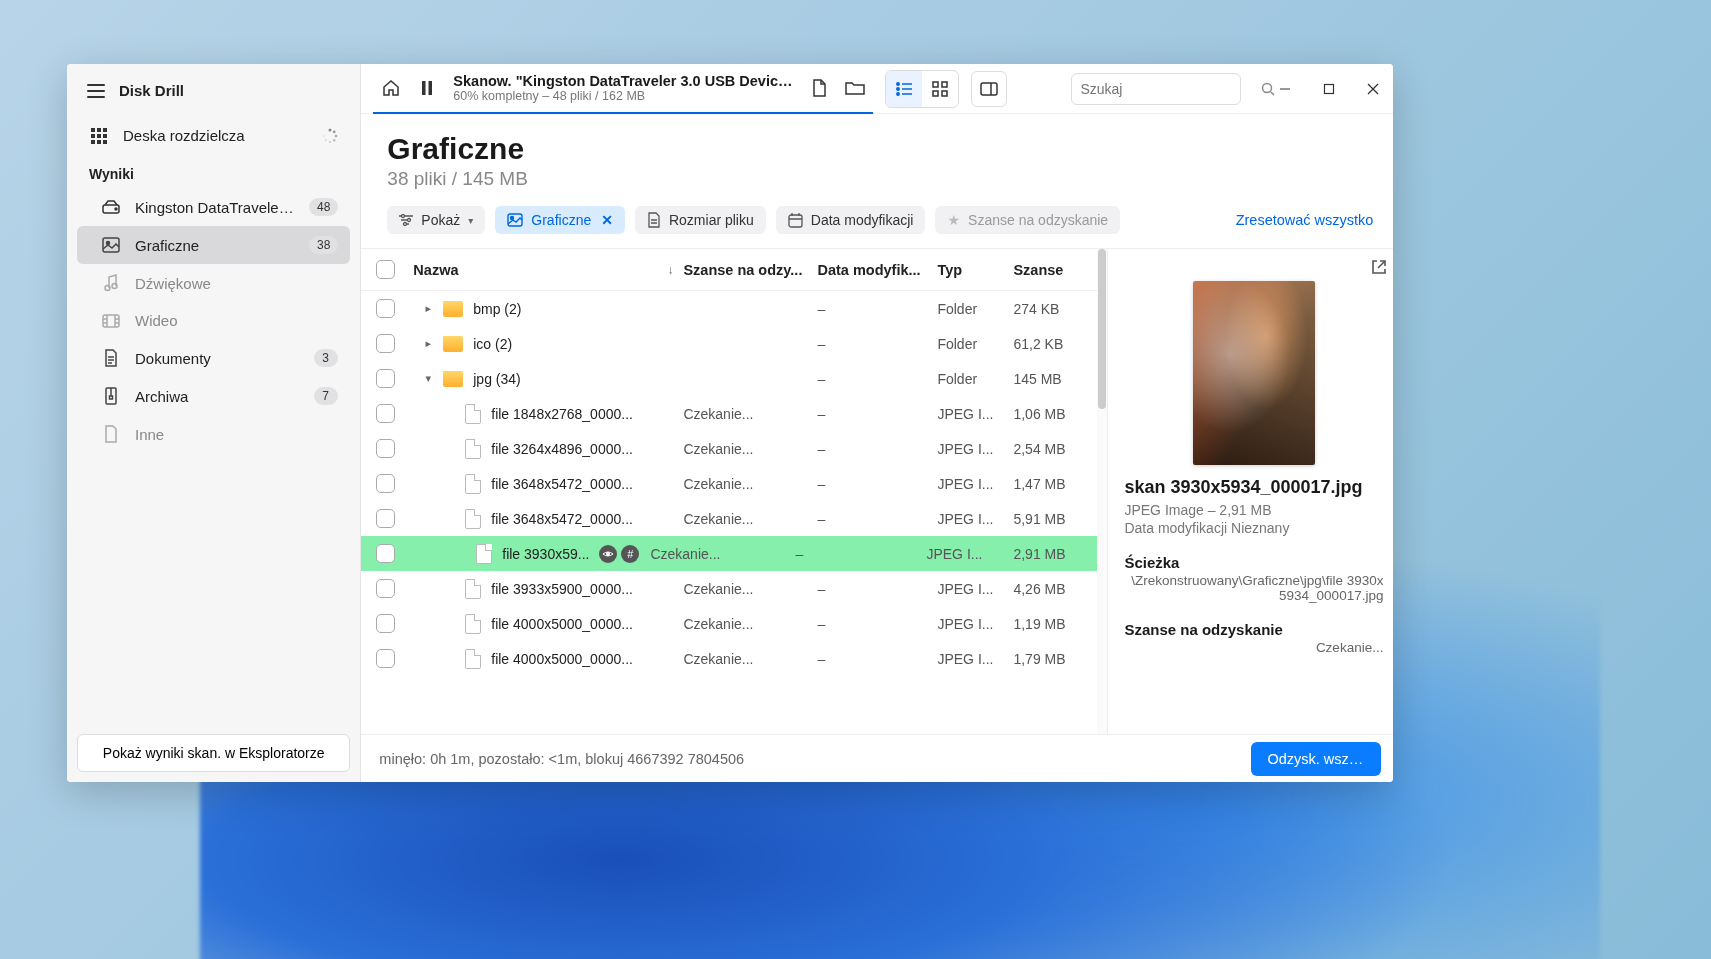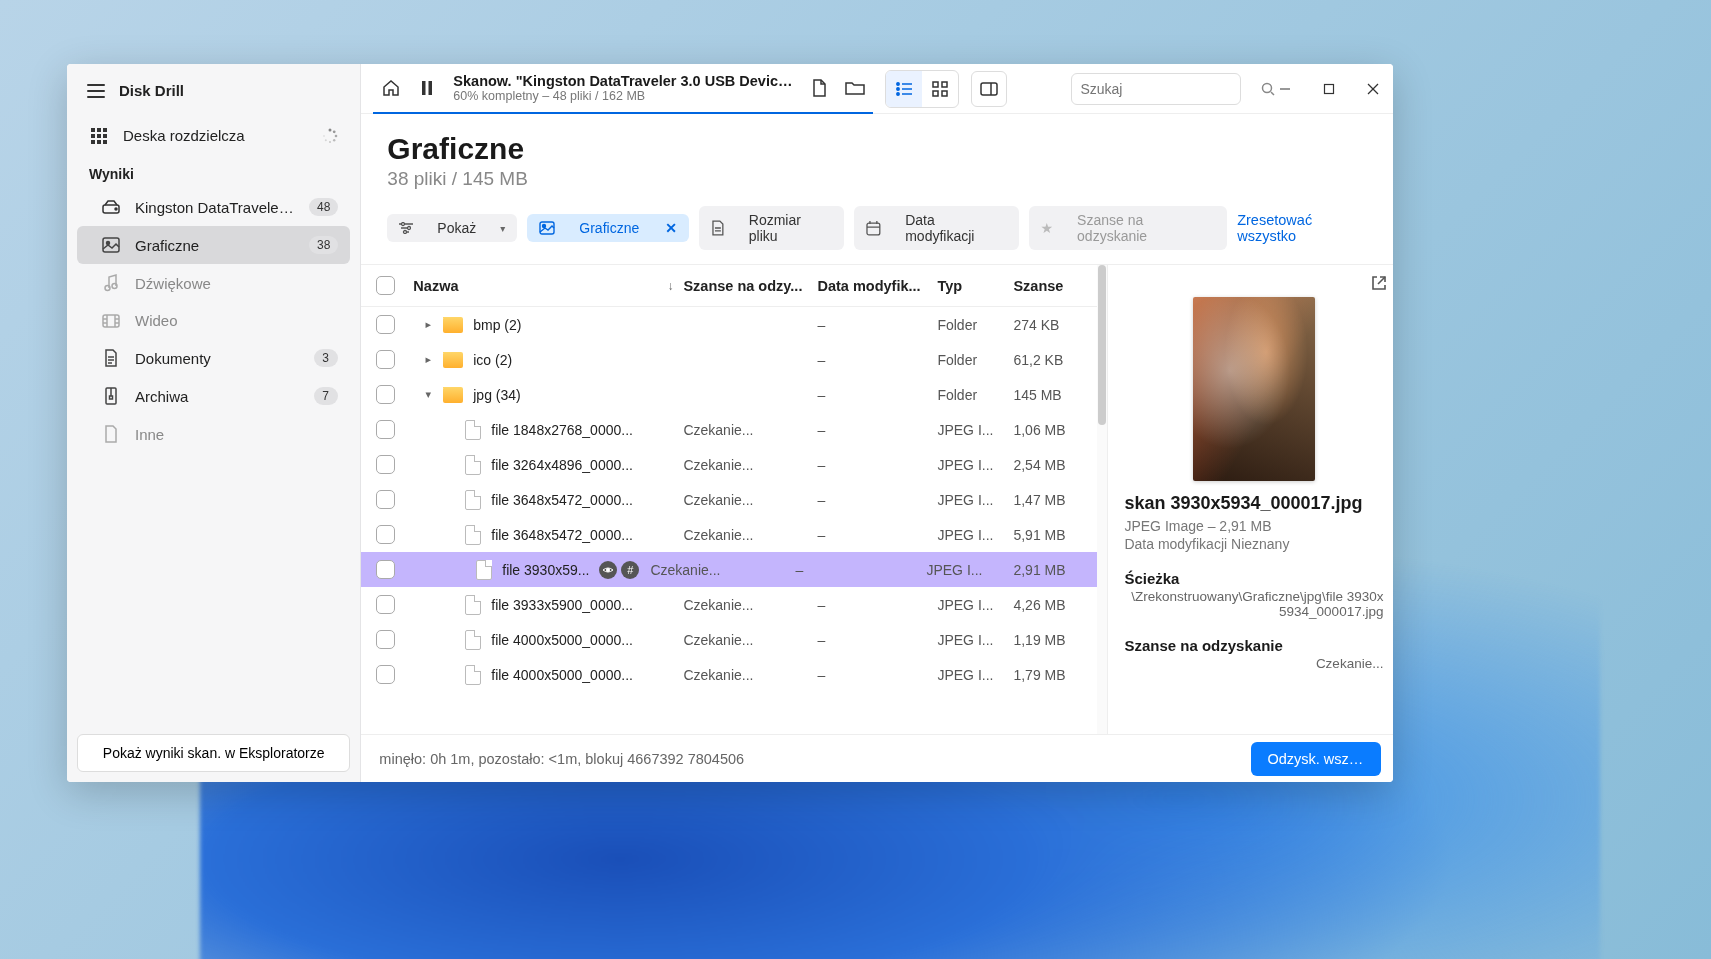--- a/index.html
+++ b/index.html
@@ -50,40 +50,40 @@
   .search-box input { border: none; outline: none; flex: 1; font-size: 14px; color: #333; background: transparent; }
   .search-box .sicon { color: #888; font-size: 14px; }
   .win-controls { display: flex; margin-left: 8px; }
   .win-btn { width: 44px; height: 44px; display: flex; align-items: center; justify-content: center; cursor: pointer; }
   
   .content-head { padding: 18px 26px 10px; }
   .content-head h1 { font-size: 30px; font-weight: 700; color: #1a1a1a; }
   .content-head .sub { font-size: 19px; color: #888; margin-top: 2px; }
   
   .filterbar { display: flex; align-items: center; gap: 10px; padding: 6px 26px 14px; }
-  .chip { display: flex; align-items: center; gap: 24px; padding: 6px 12px; border-radius: 6px; background: #f1f1f3; font-size: 14px; color: #333; cursor: pointer; }
+  .chip { display: flex; align-items: center; gap: 8px; padding: 6px 12px; border-radius: 6px; background: #f1f1f3; font-size: 14px; color: #333; cursor: pointer; }
   .chip.blue { background: #d9ecff; color: #0066e0; }
   .chip.dim { color: #999; }
   .chip .chev { font-size: 10px; color: #666; }
   .chip .x { color: #0066e0; font-weight: bold; margin-left: 2px; }
   .reset-link { margin-left: auto; color: #0066e0; font-size: 14.5px; cursor: pointer; }
   
   .table-wrap { flex: 1; display: flex; border-top: 1px solid #eee; overflow: hidden; }
   .table-area { flex: 1; overflow-y: auto; position: relative; }
   .thead { display: flex; align-items: center; height: 42px; border-bottom: 1px solid #eee; font-size: 14.5px; font-weight: 600; color: #222; position: sticky; top: 0; background: #fff; }
   .col-check { width: 48px; display: flex; justify-content: center; }
   .col-name { flex: 1; padding-left: 4px; display:flex; align-items:center; gap:8px;}
   .col-chance { width: 134px; }
   .col-date { width: 120px; }
   .col-type { width: 76px; }
   .col-size { width: 84px; padding-right: 12px; }
   .sort-arrow { margin-left: auto; margin-right: 10px; color: #666; font-size: 12px; }
   .checkbox { width: 19px; height: 19px; border: 1.5px solid #aaa; border-radius: 5px; background: #fff; }
   .row { display: flex; align-items: center; height: 35px; font-size: 14px; color: #222; }
-  .row.selected { background: #c4b5fd; gap: 11px; }
+  .row.selected { background: #86efac; gap: 11px; }
   .row .col-check { width: 48px; display: flex; justify-content: center; }
   .row .col-name { flex: 1; display: flex; align-items: center; gap: 6px; white-space: nowrap; overflow: hidden; }
   .row .col-name .fname { overflow: hidden; text-overflow: ellipsis; max-width: 180px; }
   .row .col-chance { width: 134px; color: #555; }
   .row .col-date { width: 120px; color: #555; }
   .row .col-type { width: 76px; color: #555; white-space:nowrap; overflow:hidden; text-overflow:ellipsis;}
   .row .col-size { width: 84px; color: #555; }
   .expand { width: 18px; display: flex; justify-content: center; color: #666; cursor: pointer; font-size: 11px; }
   .indent0 { width: 0px; }
   .indent1 { width: 22px; }

